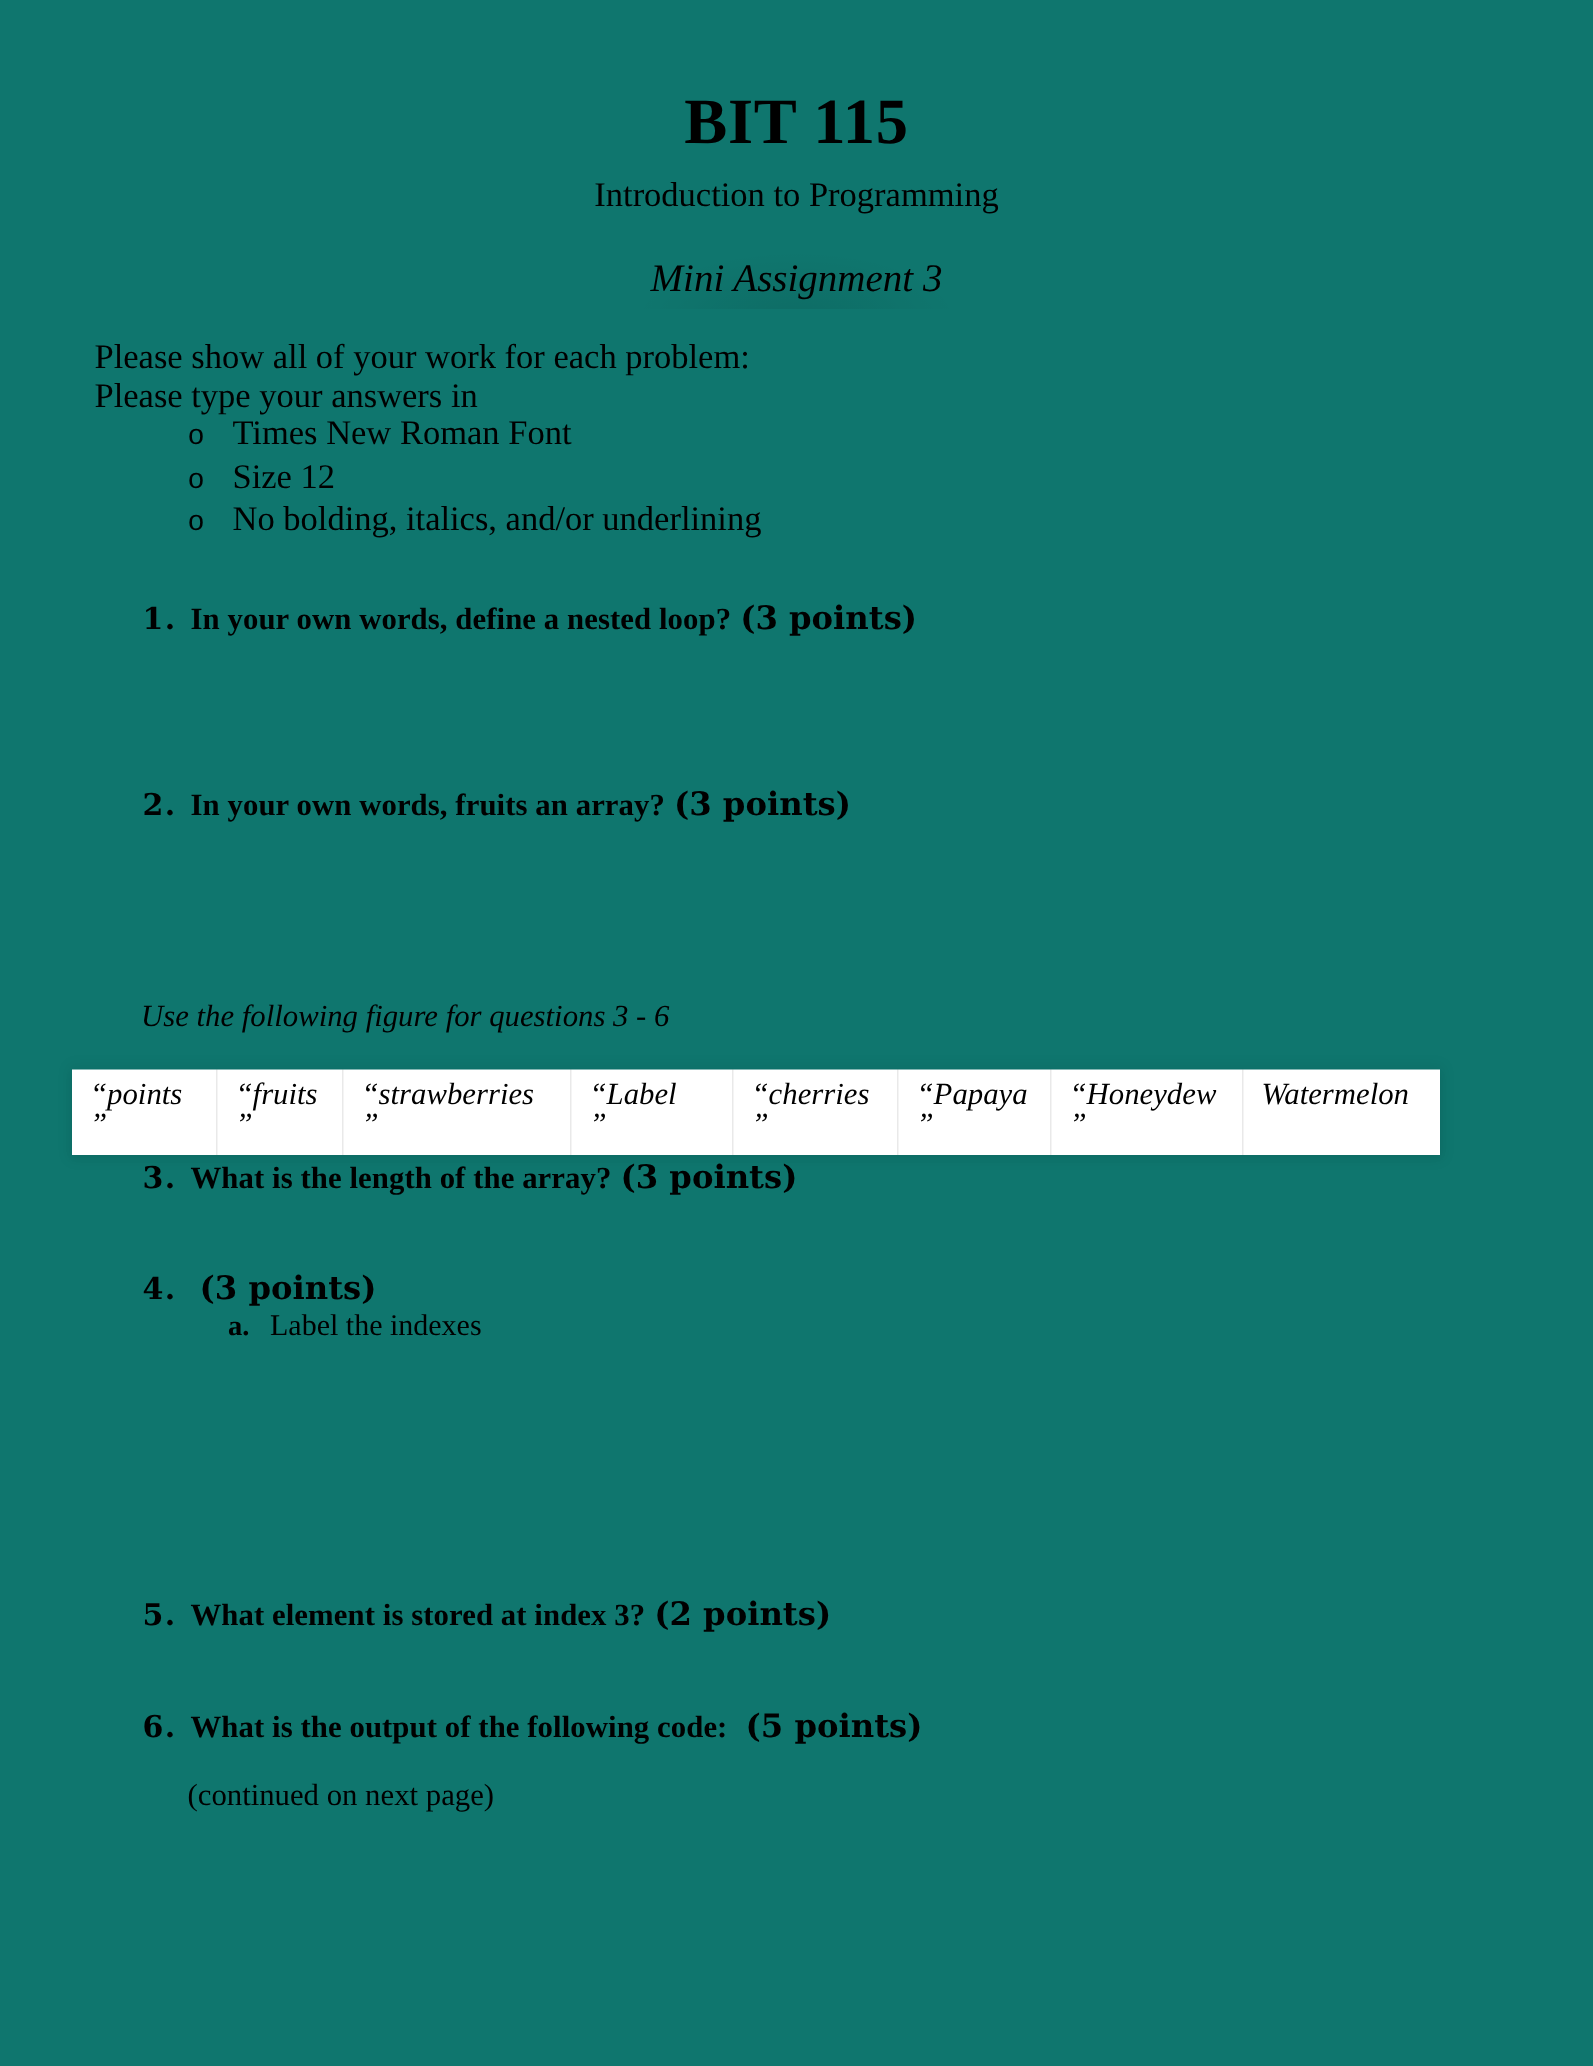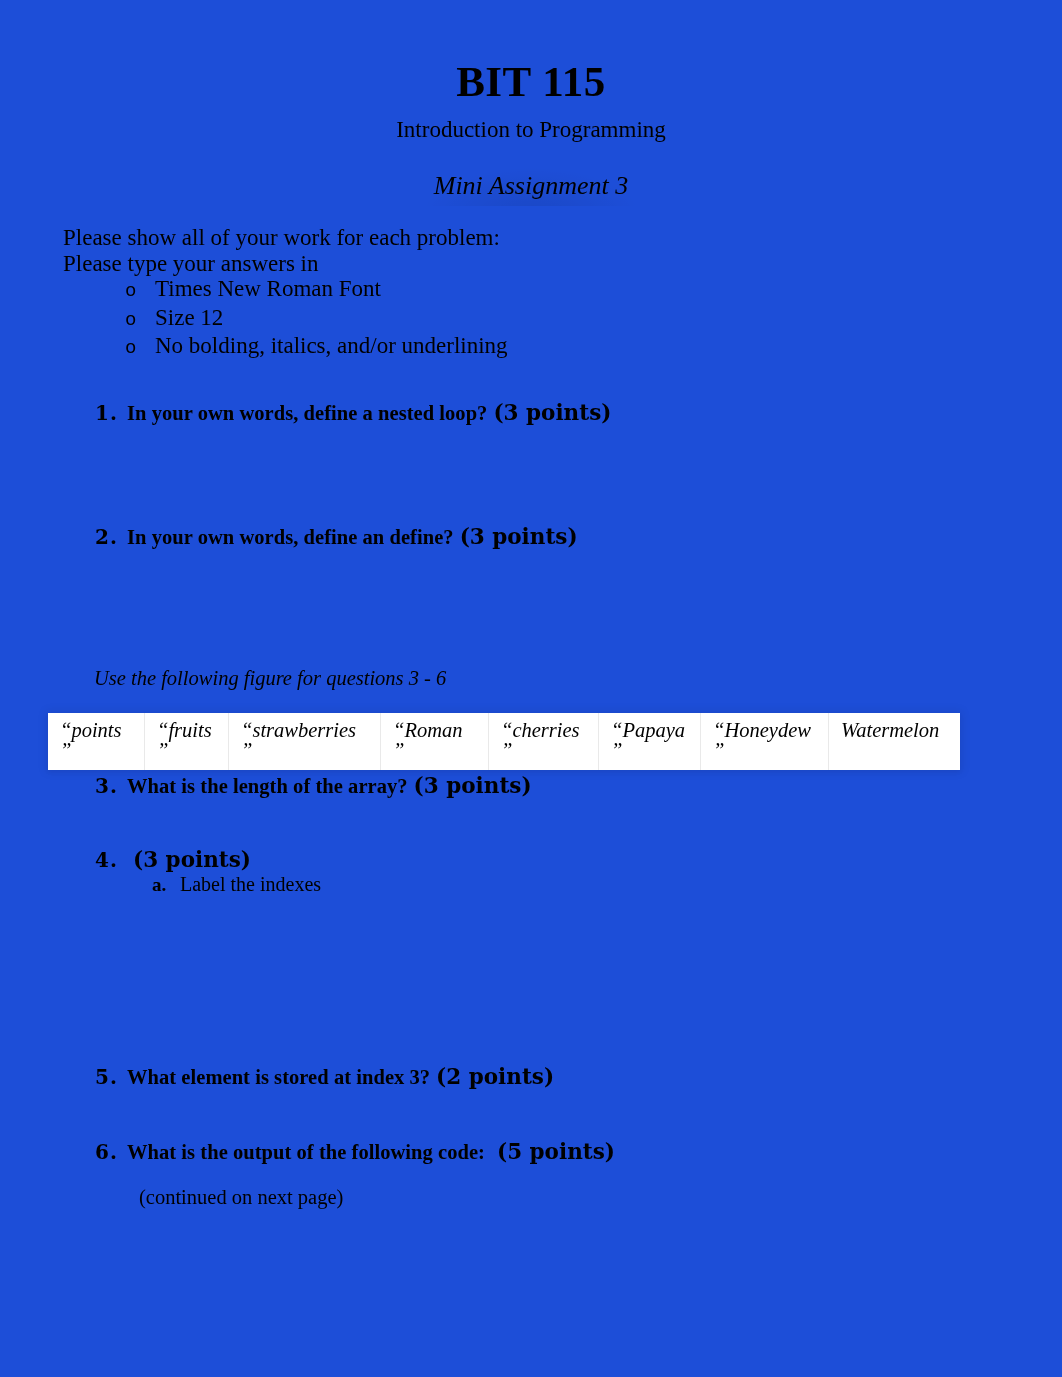--- a/index.html
+++ b/index.html
@@ -12,21 +12,21 @@
     height: 1377px;
     position: relative;
     font-family: "Liberation Serif", "DejaVu Serif", serif;
     color: #000000;
     overflow: hidden;
   }
 
   .page {
     position: absolute;
     inset: 0;
-    background: #1d4ed8;
+    background: #0f766e;
   }
 
   
   .doc-title {
     position: absolute;
     left: 0;
     top: 57px;
     width: 1062px;
     text-align: center;
     font-family: "Liberation Serif", "DejaVu Serif", serif;
@@ -150,21 +150,21 @@
     left: 94px;
     top: 667px;
     font-family: "Liberation Serif", "DejaVu Serif", serif;
     font-style: italic;
     font-size: 20.5px;
     white-space: nowrap;
   }
 
   .continued {
     position: absolute;
-    left: 139px;
+    left: 125px;
     top: 1186px;
     font-family: "Liberation Serif", "DejaVu Serif", serif;
     font-size: 20.5px;
     white-space: nowrap;
   }
 
   
   .array-figure {
     position: absolute;
     left: 48px;
@@ -232,41 +232,41 @@
   </div>
 
   <div class="q" style="left:95px; top:400px;">
     <span class="q-num">1.</span>
     <span class="q-text">In your own words, define a nested loop?</span>
     <span class="q-points">(3 points)</span>
   </div>
 
   <div class="q" style="left:95px; top:524px;">
     <span class="q-num">2.</span>
-    <span class="q-text">In your own words, define an define?</span>
+    <span class="q-text">In your own words, fruits an array?</span>
     <span class="q-points">(3 points)</span>
   </div>
 
   <div class="figure-caption">Use the following figure for questions 3 - 6</div>
 
   <div class="array-figure">
     <div class="array-cell" style="width:97px;">
       <span class="cell-open">“points</span>
       <span class="cell-close">”</span>
     </div>
     <div class="array-cell" style="width:84px;">
       <span class="cell-open">“fruits</span>
       <span class="cell-close">”</span>
     </div>
     <div class="array-cell" style="width:152px;">
       <span class="cell-open">“strawberries</span>
       <span class="cell-close">”</span>
     </div>
     <div class="array-cell" style="width:108px;">
-      <span class="cell-open">“Roman</span>
+      <span class="cell-open">“Label</span>
       <span class="cell-close">”</span>
     </div>
     <div class="array-cell" style="width:110px;">
       <span class="cell-open">“cherries</span>
       <span class="cell-close">”</span>
     </div>
     <div class="array-cell" style="width:102px;">
       <span class="cell-open">“Papaya</span>
       <span class="cell-close">”</span>
     </div>

